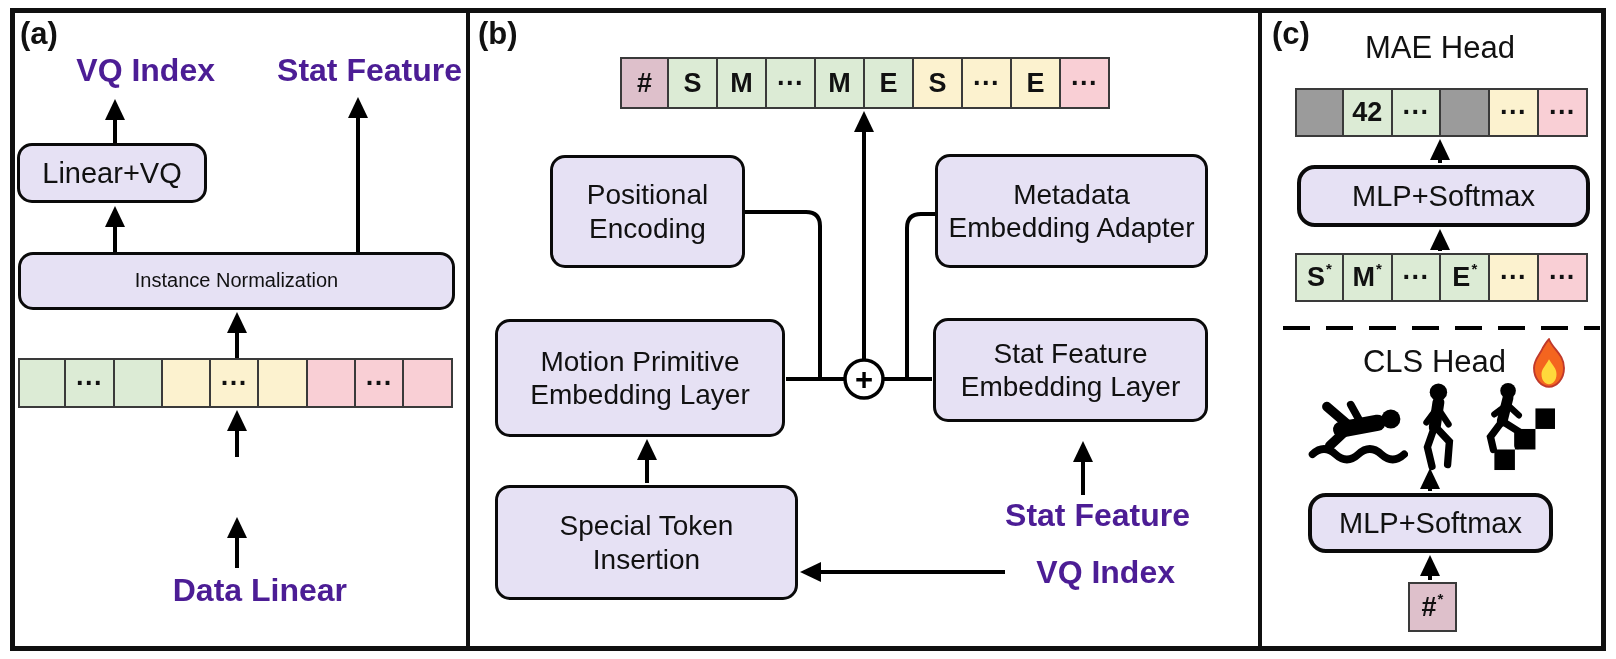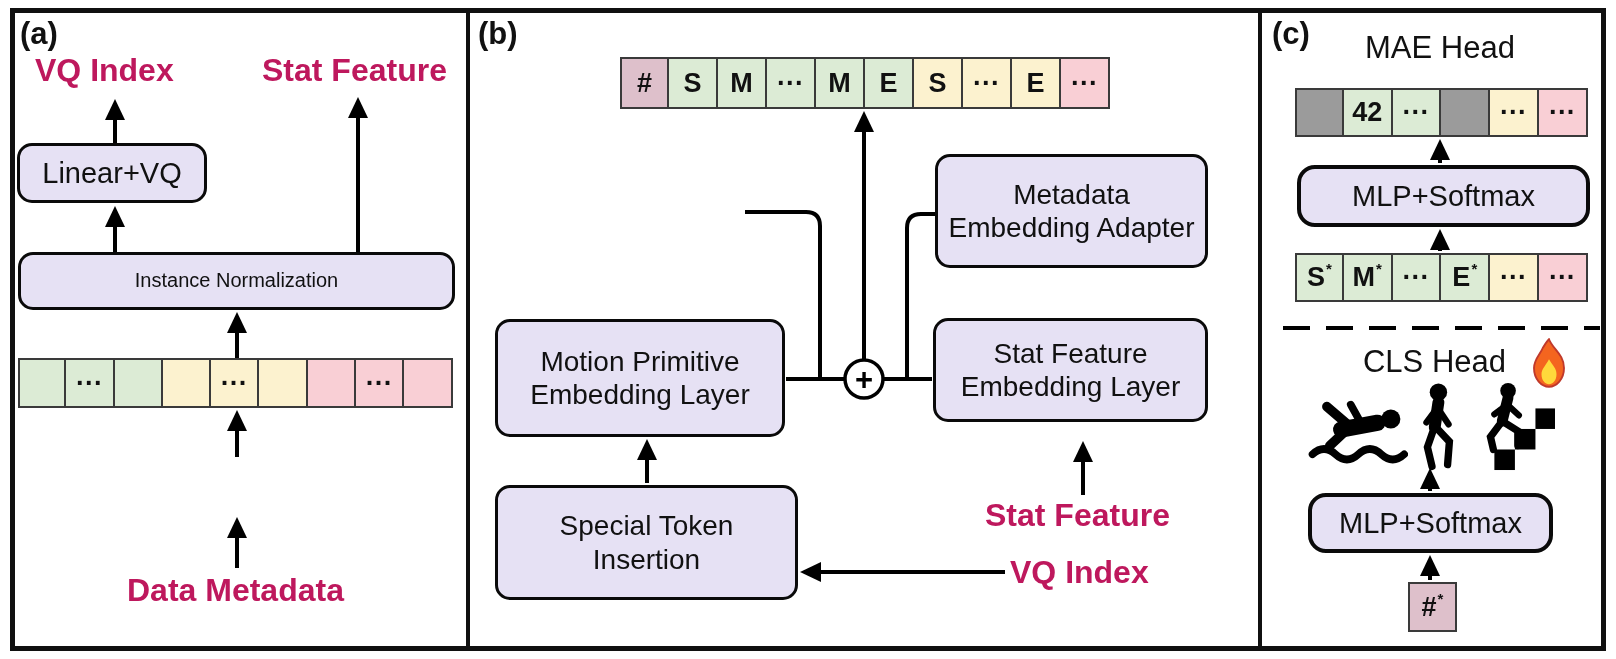--- a/index.html
+++ b/index.html
@@ -21,21 +21,21 @@
   .cell{width:var(--cw,49px);height:var(--ch,50px);display:flex;align-items:center;justify-content:center;
     border:2px solid #3a3a3a;box-sizing:border-box;font-size:27px;font-weight:600;}
   .cell + .cell{border-left:none;}
   .cell sup{font-size:15px;transform:translateY(-9px);margin-left:1px;}
   .green{background:#DCEBD5;}
   .yellow{background:#FCF2CF;}
   .pink{background:#F9CFD5;}
   .mauve{background:#DEC0CB;}
   .gray{background:#9B9B9B;}
 
-  .red-label{position:absolute;color:#be185d;font-weight:700;text-align:left;font-size:32px;white-space:nowrap;}
+  .red-label{position:absolute;color:#4c1d95;font-weight:700;text-align:right;font-size:32px;white-space:nowrap;}
   .panel-label{position:absolute;font-size:31px;font-weight:600;}
   .head-title{position:absolute;font-size:31px;font-weight:400;text-align:center;white-space:nowrap;}
   .icon{position:absolute;}
 </style>
 </head>
 <body>
 
 <div class="canvas">
 
   <div class="frame"></div>
@@ -110,21 +110,21 @@
       </div>
       <div class="cell pink">
         <span>···</span>
       </div>
       <div class="cell pink">
         <span></span>
       </div>
     </div>
 
 
-  <div class="red-label" style="left:127px;top:572px;width:220px">Data Metadata</div>
+  <div class="red-label" style="left:127px;top:572px;width:220px">Data Linear</div>
 
   <div class="panel-label" style="left:478px;top:16px">(b)</div>
 
   <div class="row" style="left:620px;top:57px;--cw:49px;--ch:52px">
       <div class="cell mauve">
         <span>#</span>
       </div>
       <div class="cell green">
         <span>S</span>
       </div>
@@ -147,20 +147,21 @@
         <span>···</span>
       </div>
       <div class="cell yellow">
         <span>E</span>
       </div>
       <div class="cell pink">
         <span>···</span>
       </div>
     </div>
 
+  <div class="box" style="left:550px;top:155px;width:195px;height:113px">Positional Encoding</div>
   <div class="box" style="left:935px;top:154px;width:273px;height:114px">Metadata Embedding Adapter</div>
   <div class="box" style="left:495px;top:319px;width:290px;height:118px">Motion Primitive Embedding Layer</div>
   <div class="box" style="left:933px;top:318px;width:275px;height:104px">Stat Feature Embedding Layer</div>
   <div class="box" style="left:495px;top:485px;width:303px;height:115px">Special Token Insertion</div>
 
   <div class="red-label" style="left:985px;top:497px;width:205px">Stat Feature</div>
   <div class="red-label" style="left:1010px;top:554px;width:165px">VQ Index</div>
 
   <div class="panel-label" style="left:1272px;top:16px">(c)</div>
   <div class="head-title" style="left:1340px;top:30px;width:200px">MAE Head</div>

